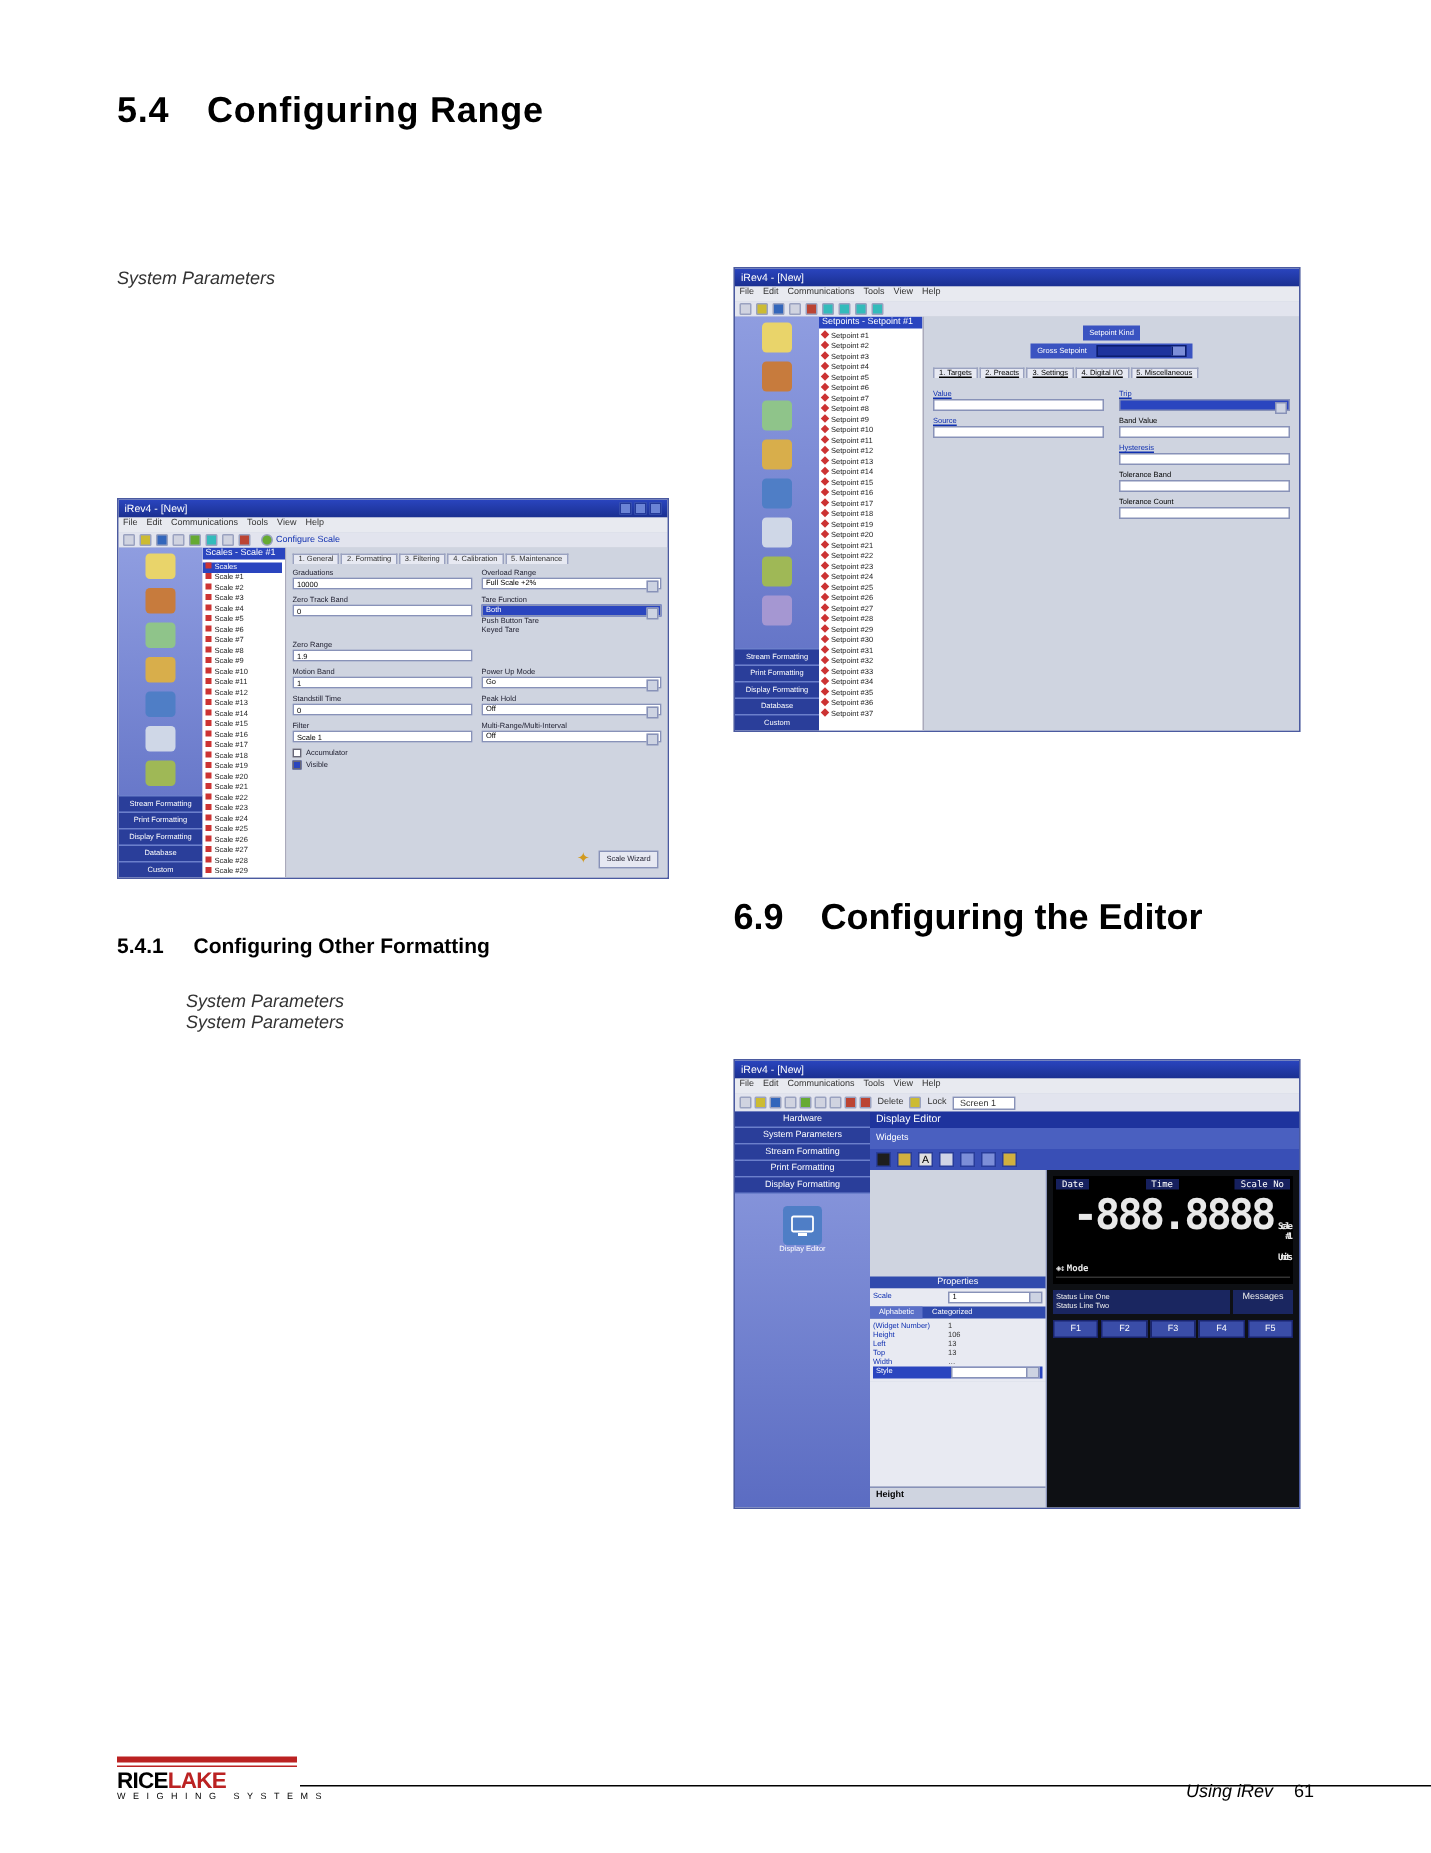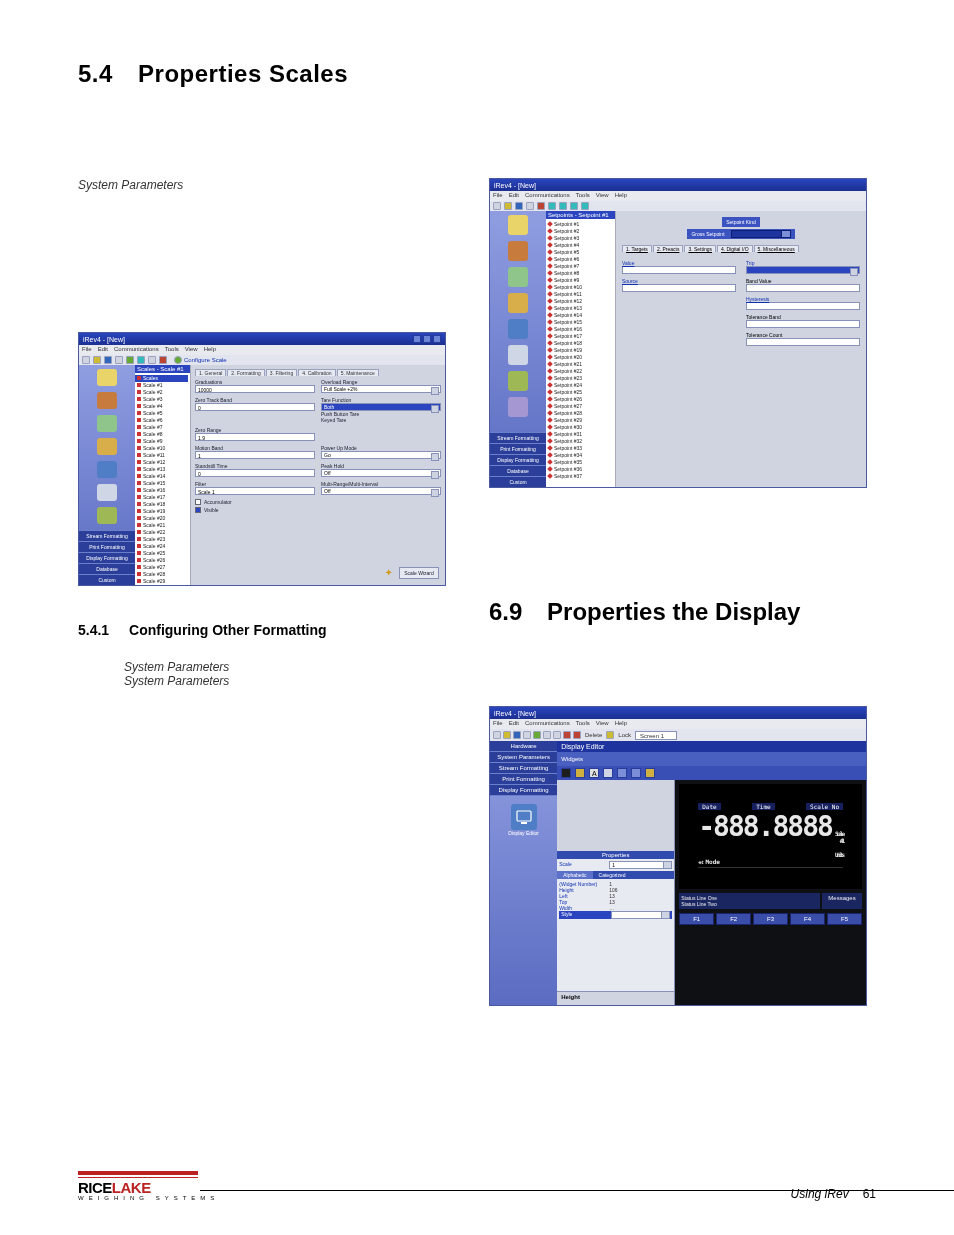--- a/index.html
+++ b/index.html
@@ -253,21 +253,21 @@
   .de-prophdr{ background:#304aad;color:#fff;font-size:6px;padding:1px 3px;text-align:center;}
   .de-propgrid{ background:#e8eaf2; padding:2px; font-size:5px; }
   .de-prow{ display:flex; }
   .de-plabel{ width:50px; color:#1030b0;}
   .de-pval{ flex:1; color:#333;}
   .de-psel{ flex:1; background:#fff;border:1px solid #8892b8;height:8px;position:relative;}
   .de-psel::after{content:"";position:absolute;right:0;top:0;width:7px;height:100%;background:#cdd3e2;border-left:1px solid #8892b8;}
   .de-pselrow{ background:#2a45bf; color:#fff; padding:0 2px;}
   .de-canvas{ flex:1; background:#0e1014; }
   .de-lcd{
-    margin:4px; background:#000; color:#e8e8e8; padding:19px;
+    margin:4px; background:#000; color:#e8e8e8; padding:2px;
     font-family: monospace;
   }
   .de-lcd-top{ display:flex; justify-content:space-between; font-size:6px;}
   .de-lcd-top .lbl{ background:#16205e;color:#fff;padding:0 4px;}
   .de-lcd-num{
     font-size:28px; font-weight:bold; letter-spacing:-2px;
     display:flex; align-items:baseline; justify-content:flex-end;
     background:#000;
   }
   .de-lcd-num .side{
@@ -316,21 +316,21 @@
     position:absolute; left:200px; right:0; bottom:44px; height:1px; background:#000;
   }
 </style>
 </head>
 <body>
 
 <div class="page">
 
   <div class="h-main">
     <span class="num">5.4</span>
-    <span class="txt">Properties Scales</span>
+    <span class="txt">Configuring Range</span>
   </div>
 
   <div class="two-col">
 
     <div class="col">
       <span class="caption">System Parameters</span>
 
       <div class="appwin big1" style="margin-top:140px;">
         <div class="titlebar">
           <span>iRev4 - [New]</span>
@@ -625,21 +625,21 @@
                 <span class="sp-label">Tolerance Count</span>
                 <div class="sp-input"></div>
               </div>
             </div>
           </div>
         </div>
       </div>
 
       <div class="h-section" style="margin-top:110px;">
         <span class="num">6.9</span>
-        <span class="txt">Properties the Display</span>
+        <span class="txt">Configuring the Editor</span>
       </div>
 
       <div class="appwin big3">
         <div class="titlebar">
           <span>iRev4 - [New]</span>
         </div>
         <div class="menubar">
           <span>File</span>
           <span>Edit</span>
           <span>Communications</span>

